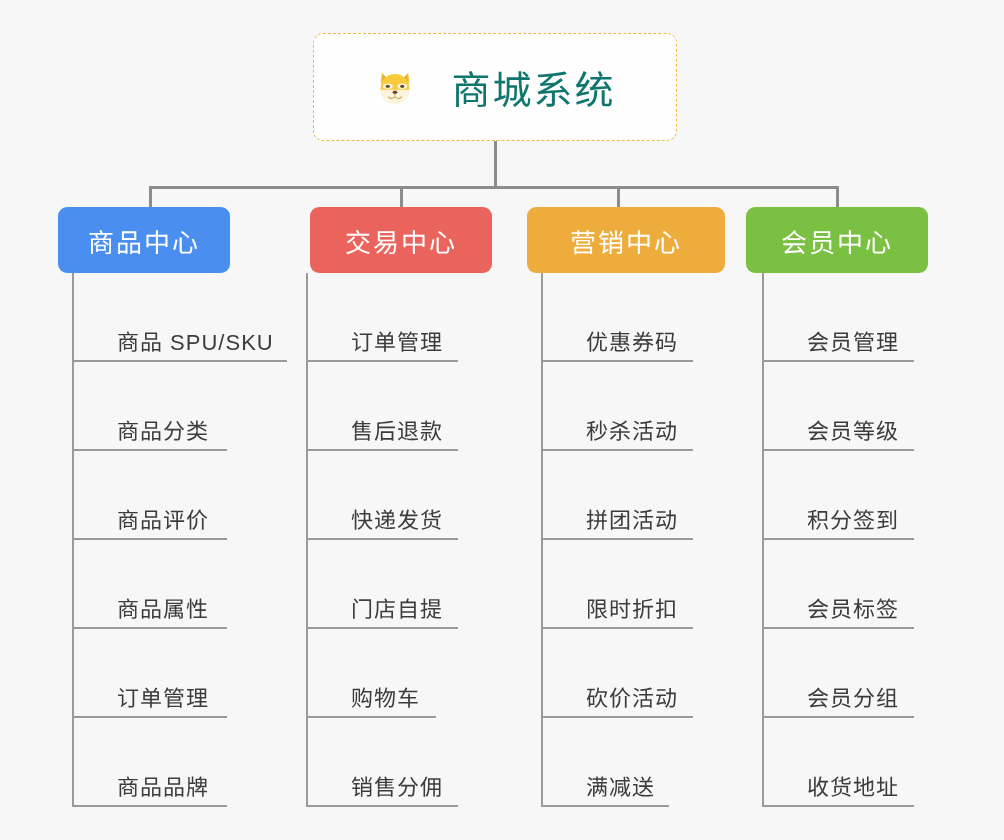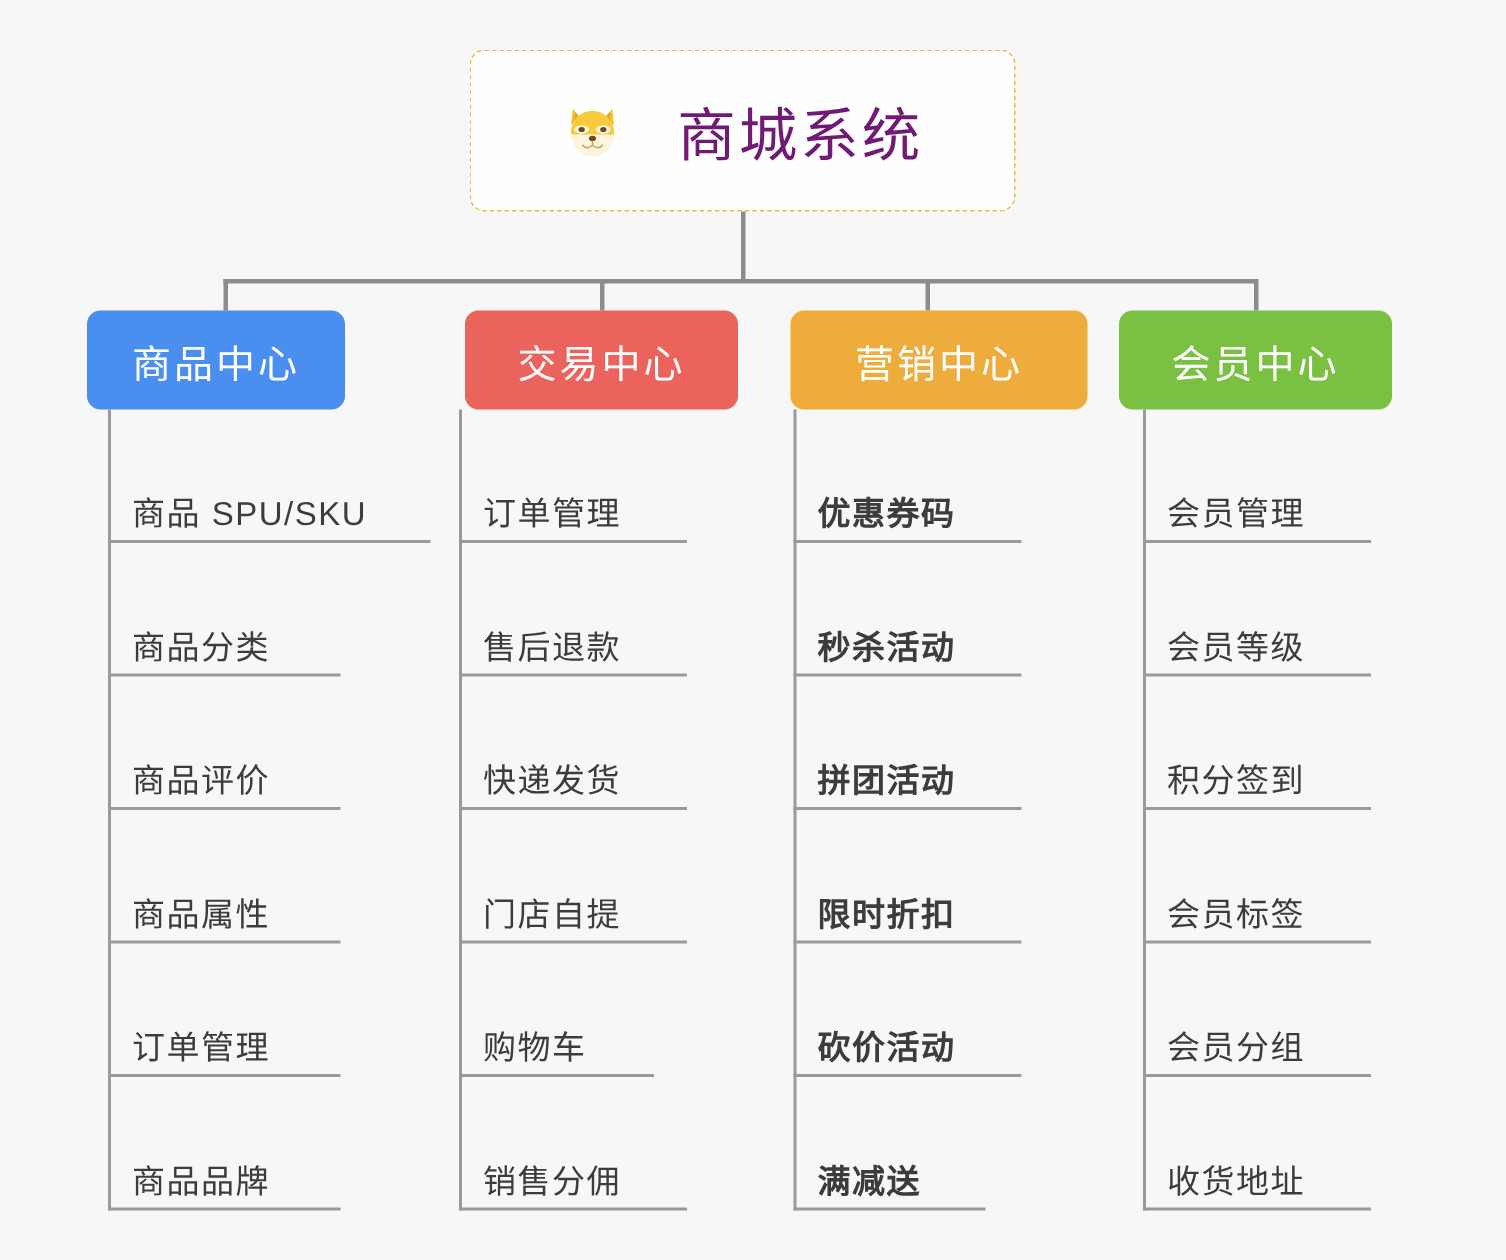--- a/index.html
+++ b/index.html
@@ -39,21 +39,21 @@
     gap: 14px;
   }
   .root-emoji {
     font-size: 40px;
     line-height: 1;
     display: block;
   }
   .root-emoji svg { display: block; }
   .root-title {
     font-size: 39px;
-    color: #701a75;
+    color: #0f766e;
     letter-spacing: 2px;
     white-space: nowrap;
     font-weight: 400;
     margin-left: 21px;
   }
 
   
   .conn {
     position: absolute;
     background: #8c8c8c;
@@ -90,21 +90,21 @@
     top: 0;
     width: 2px;
     background: #9a9a9a;
   }
   .leaf-item {
     position: relative;
     height: 89px;
     box-sizing: border-box;
     display: flex;
     align-items: flex-end;
-    padding-left: 16px;
+    padding-left: 45px;
   }
   .leaf-underline {
     position: absolute;
     left: 0;
     bottom: 0;
     height: 2px;
     background: #9a9a9a;
   }
   .leaf-label {
     position: relative;
@@ -204,21 +204,21 @@
           <span class="leaf-label">购物车</span>
         </div>
         <div class="leaf-item">
           <div class="leaf-underline" style="width: 152px;"></div>
           <span class="leaf-label">销售分佣</span>
         </div>
       </div>
       <div class="branch" style="left: 527px; width: 198px; background: rgb(238, 172, 60);">
         <span class="branch-label">营销中心</span>
       </div>
-      <div class="leaf-col" style="left: 529px; font-weight: bold;">
+      <div class="leaf-col" style="left: 541px;">
         <div class="spine" style="height: 534px;"></div>
         <div class="leaf-item">
           <div class="leaf-underline" style="width: 152px;"></div>
           <span class="leaf-label">优惠券码</span>
         </div>
         <div class="leaf-item">
           <div class="leaf-underline" style="width: 152px;"></div>
           <span class="leaf-label">秒杀活动</span>
         </div>
         <div class="leaf-item">

